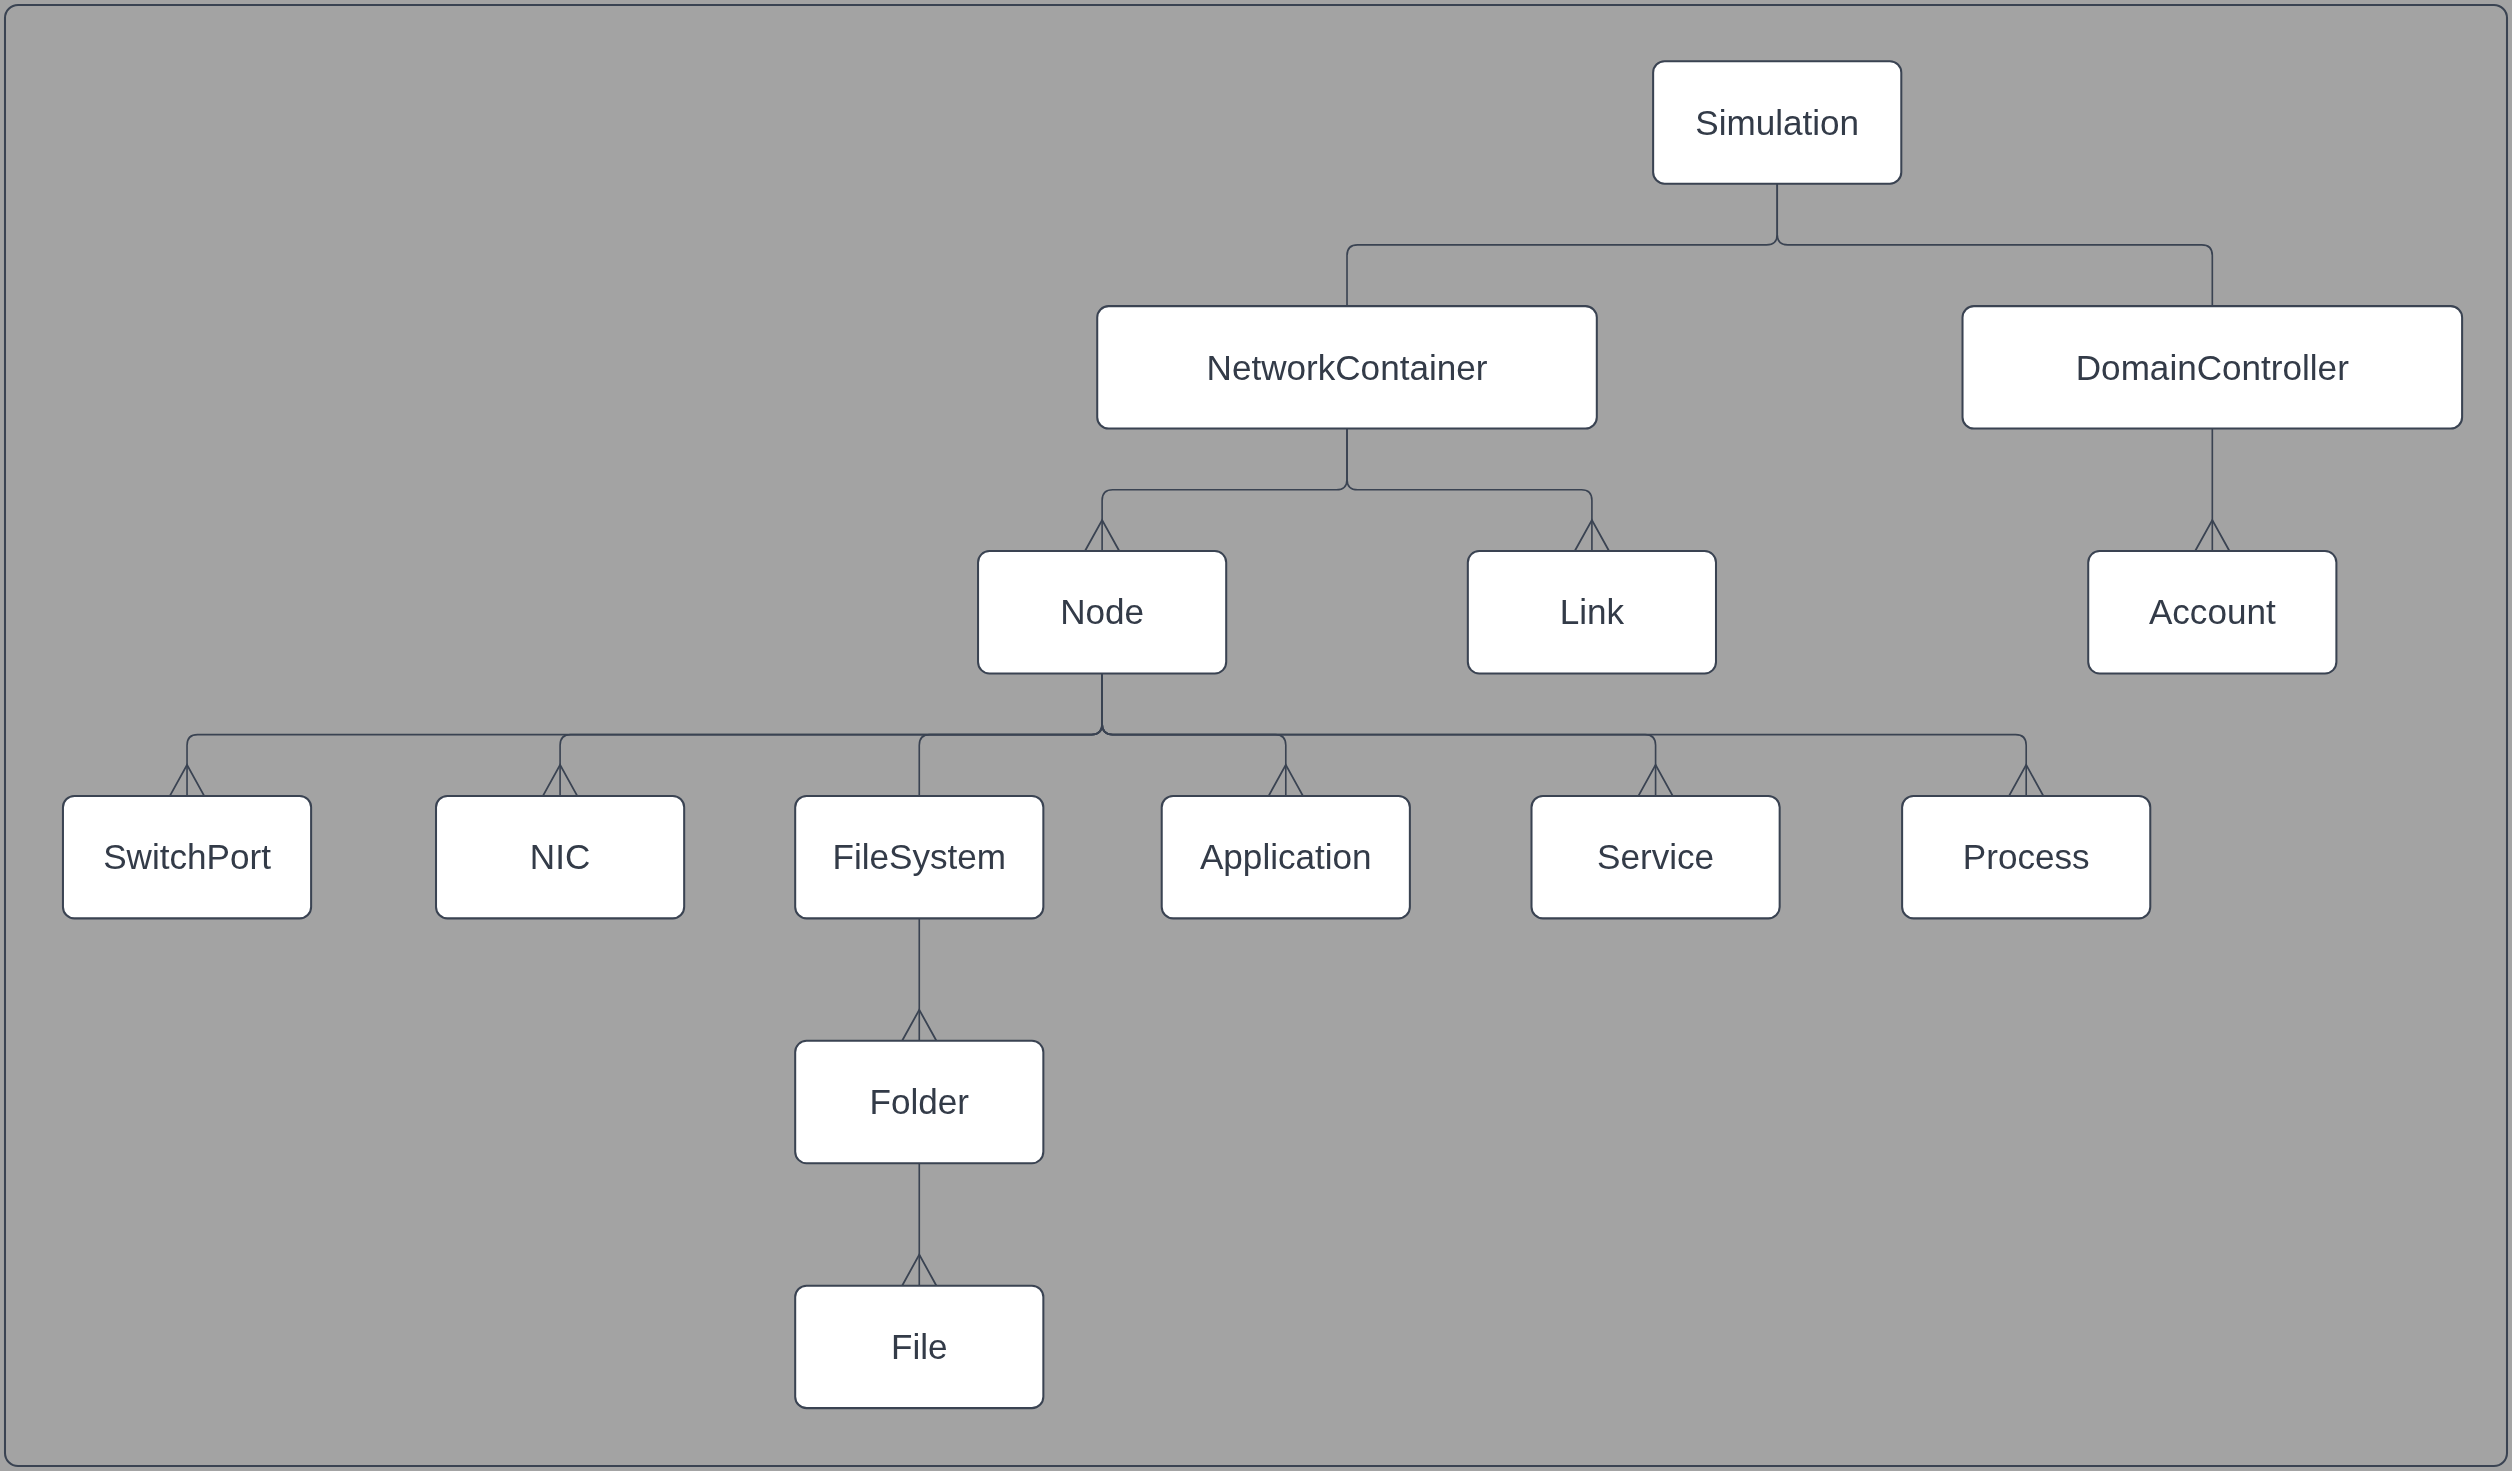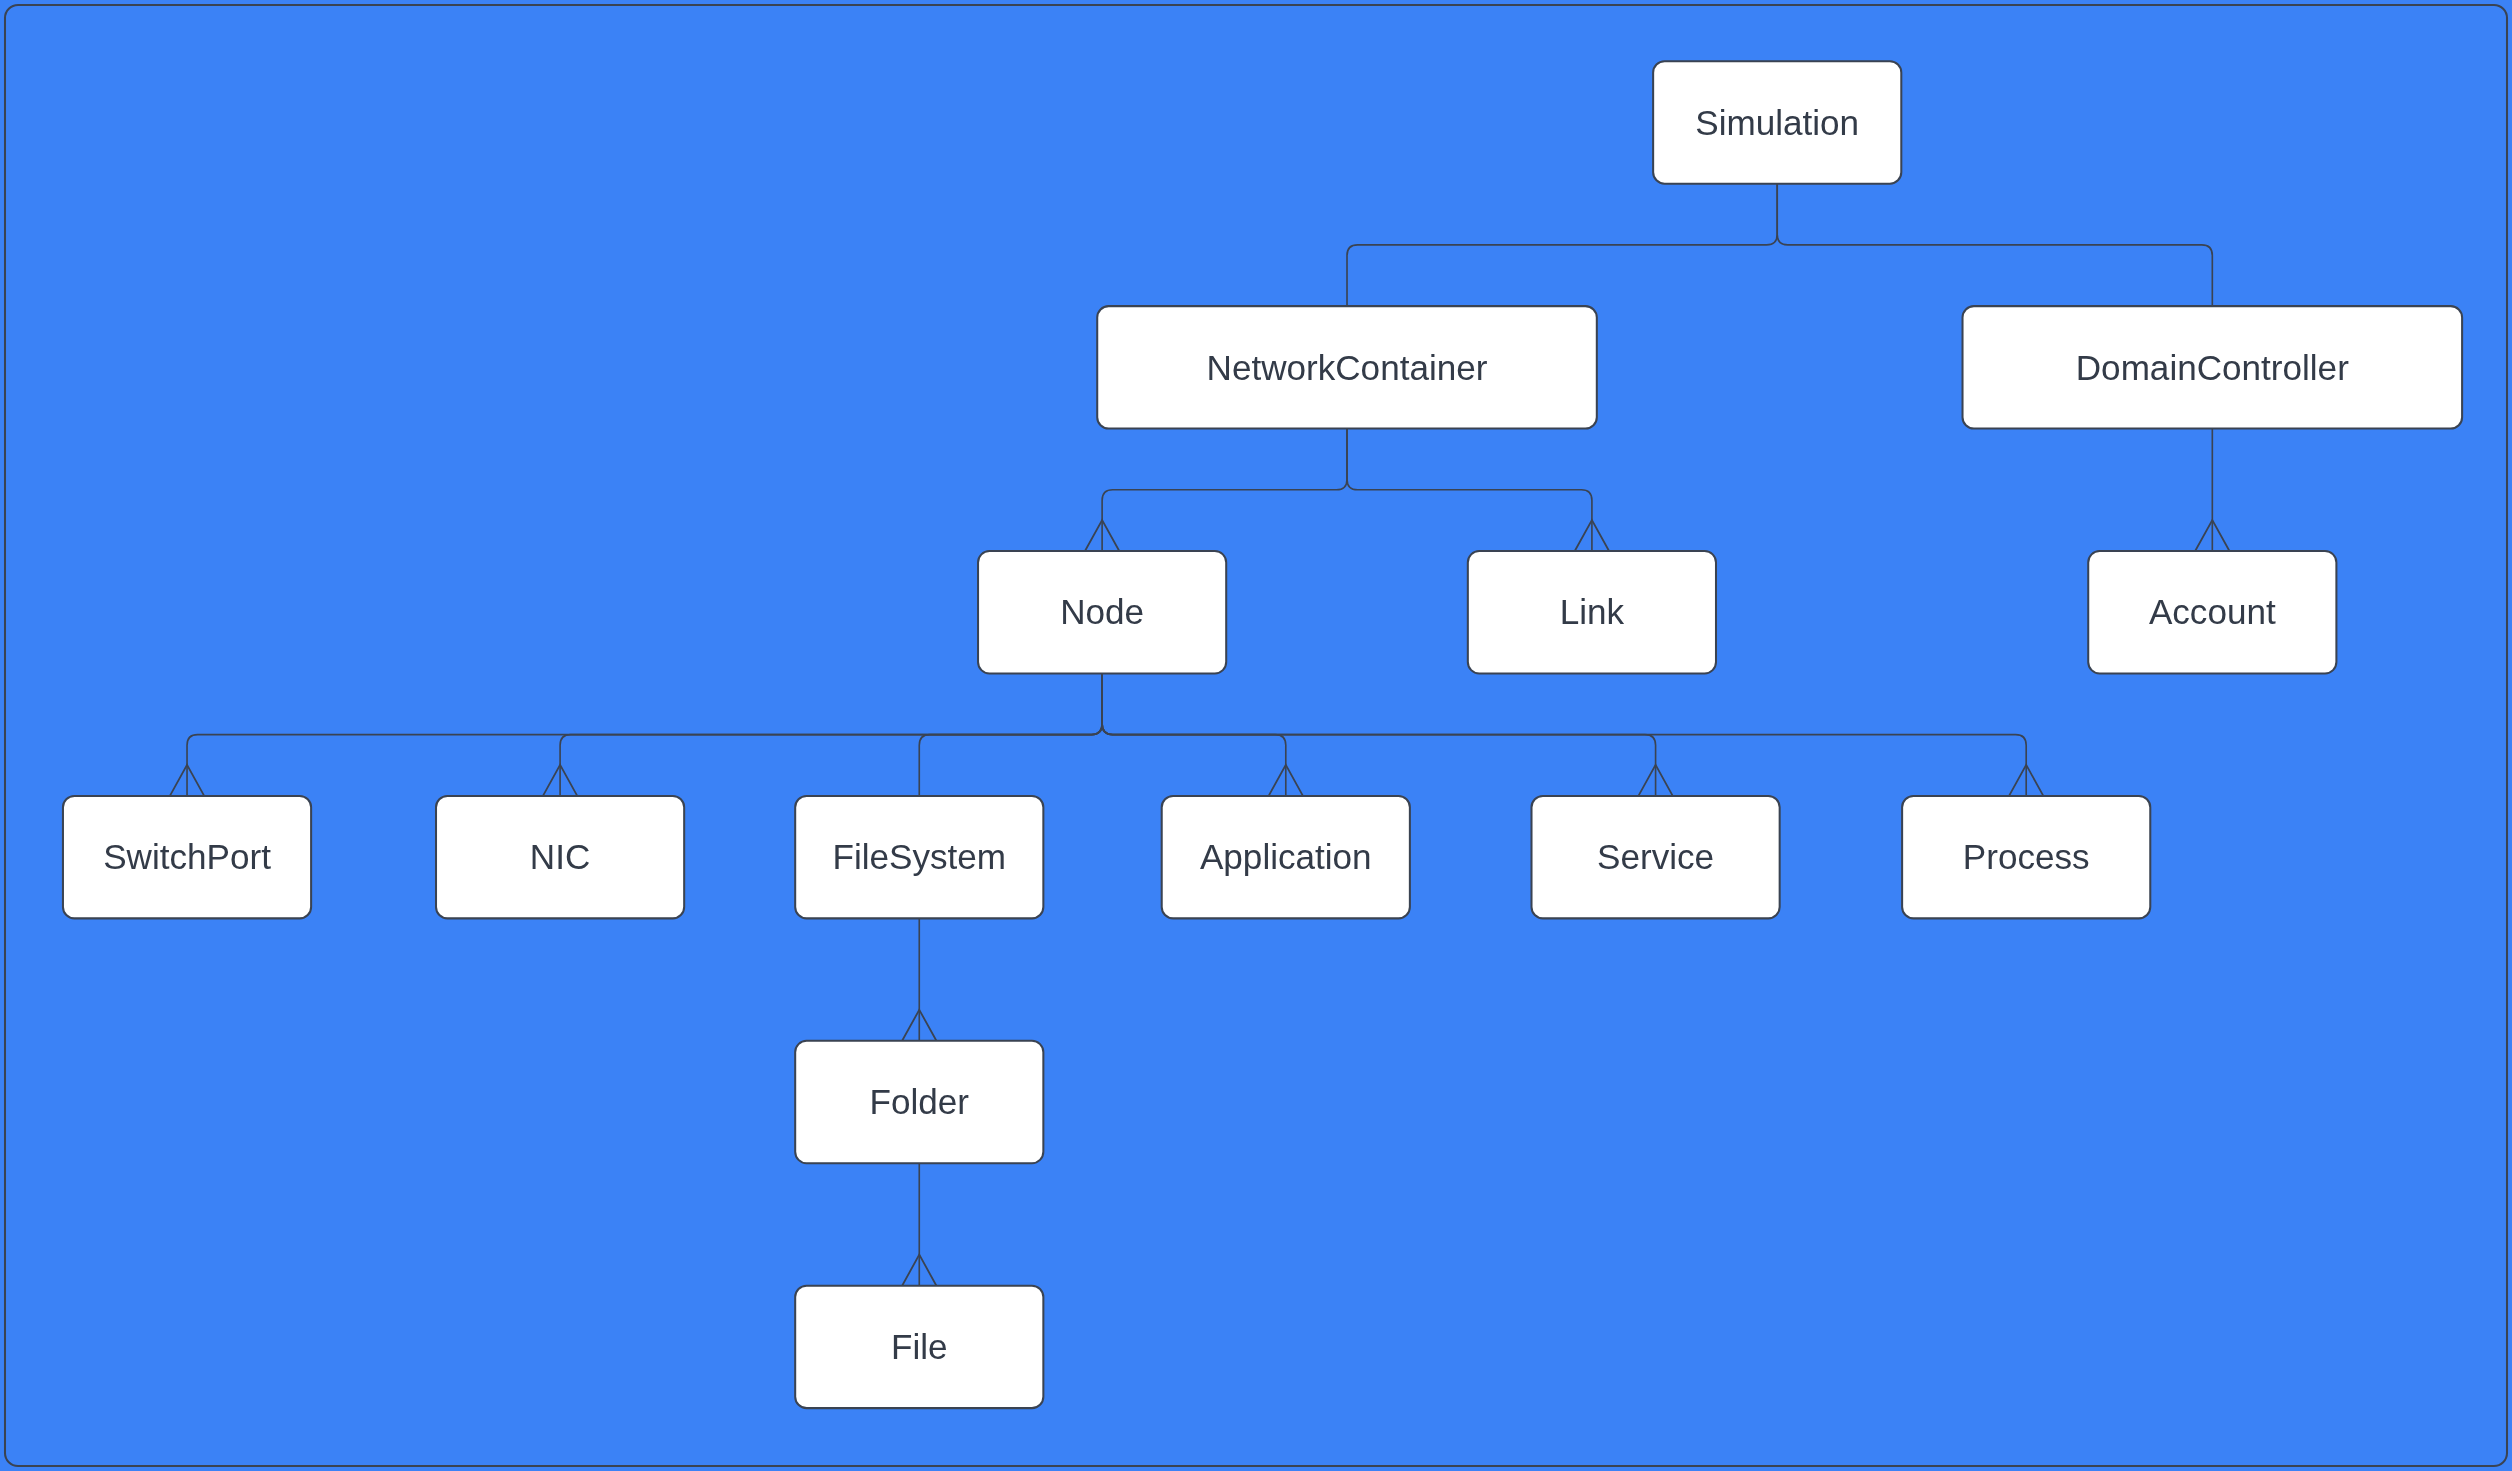--- a/index.html
+++ b/index.html
@@ -5,21 +5,21 @@
   html, body {
     margin: 0;
     padding: 0;
     background: #ffffff;
     font-family: "Liberation Sans", sans-serif;
   }
   .stage {
     position: relative;
     width: 2512px;
     height: 1471px;
-    background: #3b82f6;
+    background: #a3a3a3;
     overflow: hidden;
   }
   svg { display: block; }
   .node-box {
     fill: #ffffff;
     stroke: #3A4352;
     stroke-width: 2.5;
   }
   .node-label {
     fill: #333B48;

